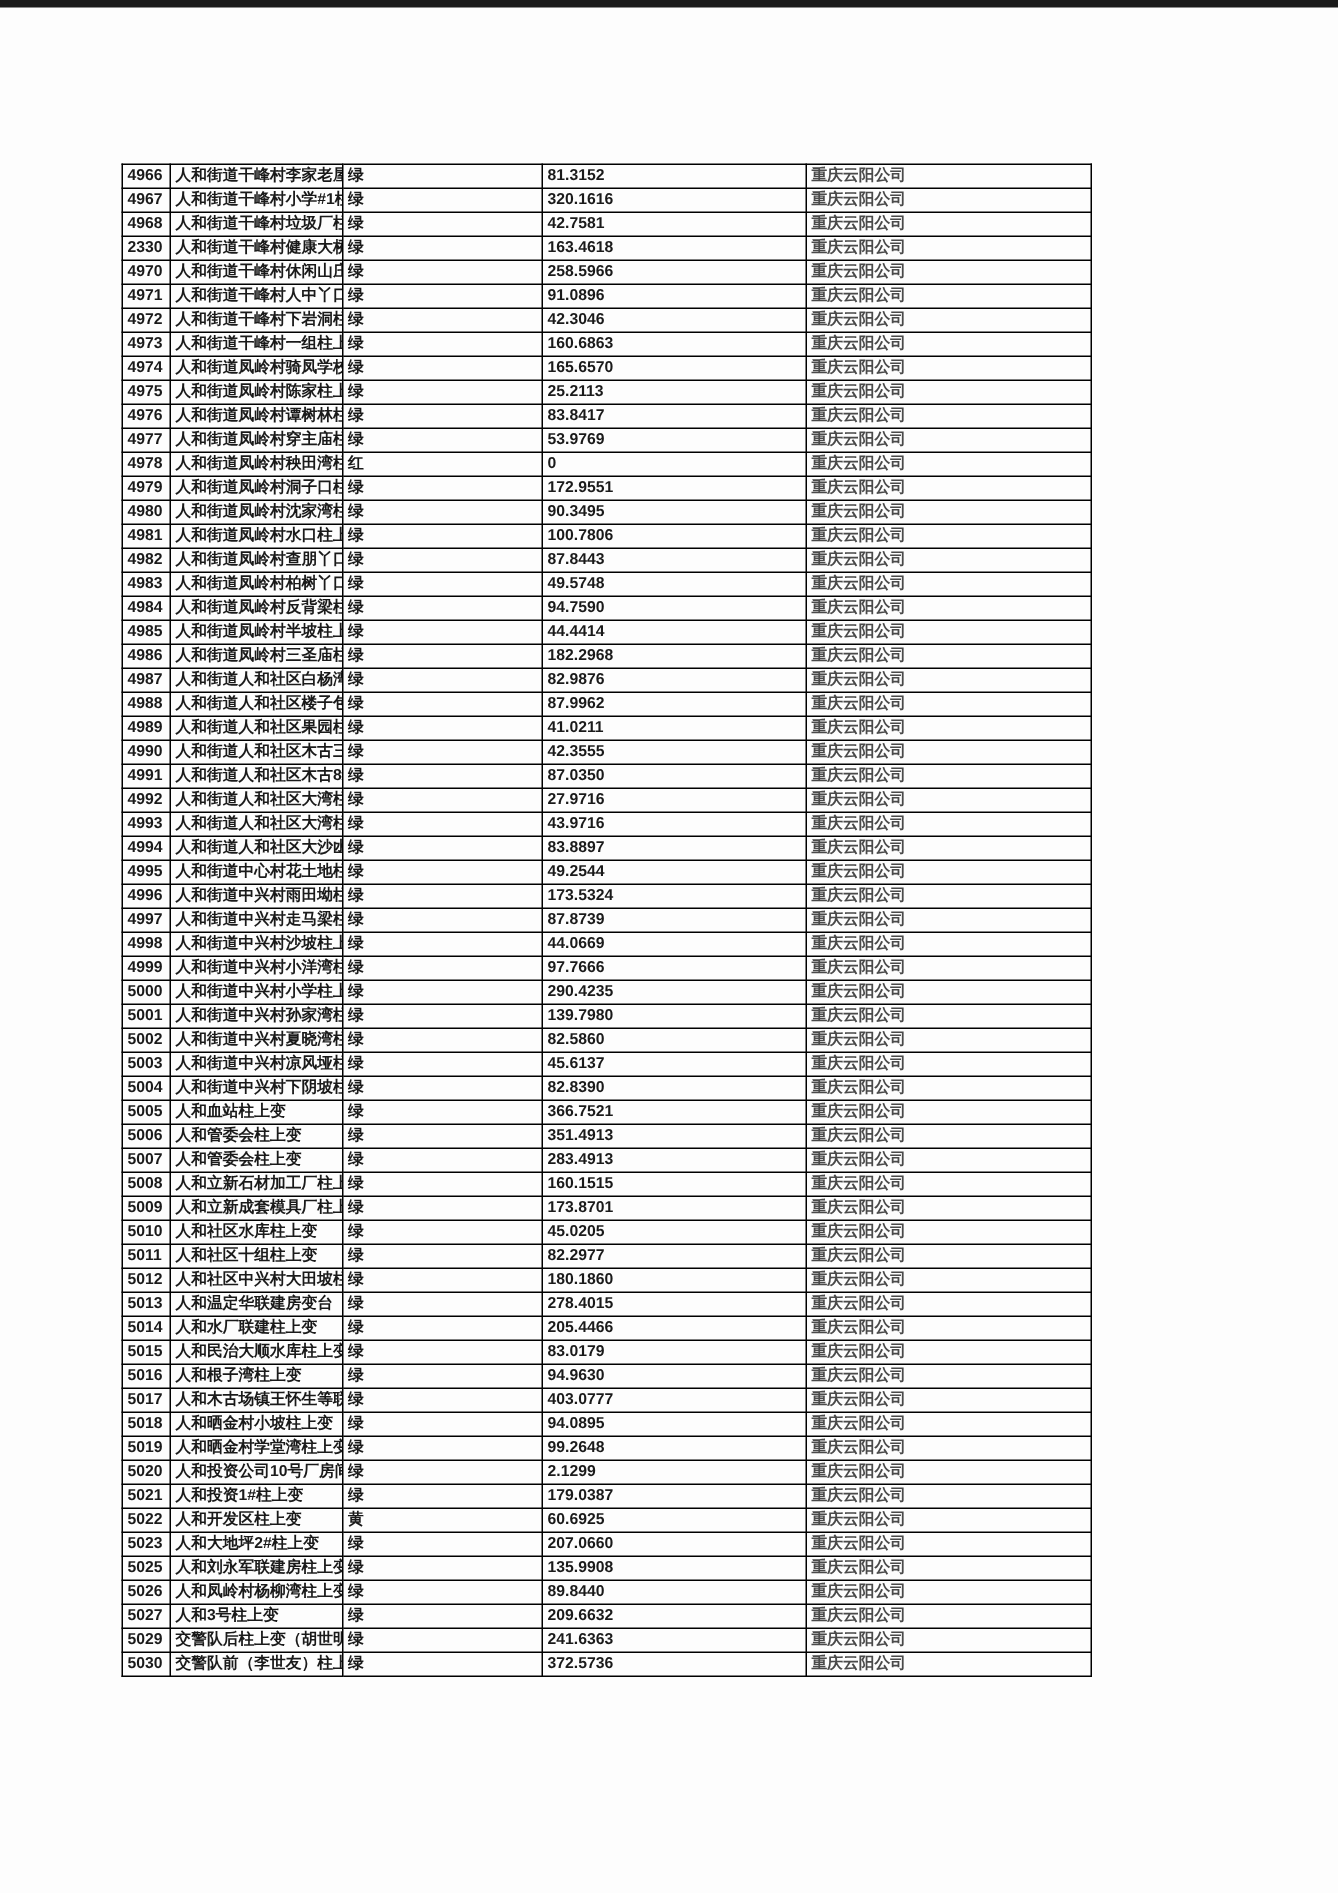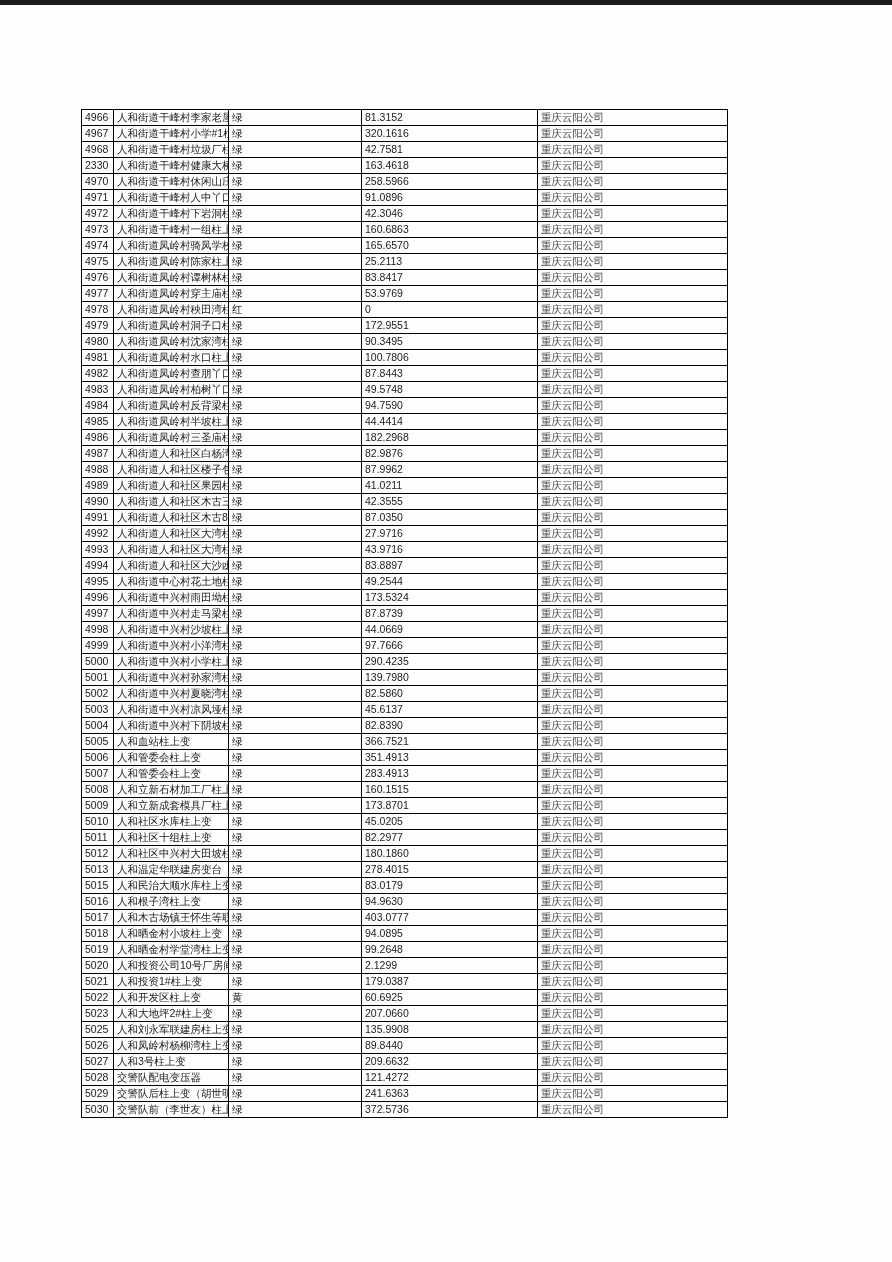--- a/index.html
+++ b/index.html
@@ -26,20 +26,21 @@
     position: absolute;
     left: 81px;
     top: 109px;
   }
   table.sheet {
     border-collapse: collapse;
     table-layout: fixed;
     width: 646px;
     font-size: 10.5px;
     color: #1a1a1a;
+    font-weight: bold;
   }
   table.sheet td {
     border: 1px solid #000000;
     height: 15px;
     padding: 0 0 0 3px;
     white-space: nowrap;
     overflow: hidden;
     line-height: 15px;
     vertical-align: middle;
   }
@@ -394,20 +395,27 @@
           <td class="c-company">重庆云阳公司</td>
         </tr>
         <tr>
           <td class="c-num">5013</td>
           <td class="c-name">人和温定华联建房变台</td>
           <td class="c-status">绿</td>
           <td class="c-value">278.4015</td>
           <td class="c-company">重庆云阳公司</td>
         </tr>
         <tr>
+          <td class="c-num">5014</td>
+          <td class="c-name">人和水厂联建柱上变</td>
+          <td class="c-status">绿</td>
+          <td class="c-value">205.4466</td>
+          <td class="c-company">重庆云阳公司</td>
+        </tr>
+        <tr>
           <td class="c-num">5015</td>
           <td class="c-name">人和民治大顺水库柱上变</td>
           <td class="c-status">绿</td>
           <td class="c-value">83.0179</td>
           <td class="c-company">重庆云阳公司</td>
         </tr>
         <tr>
           <td class="c-num">5016</td>
           <td class="c-name">人和根子湾柱上变</td>
           <td class="c-status">绿</td>
@@ -475,27 +483,20 @@
           <td class="c-name">人和凤岭村杨柳湾柱上变</td>
           <td class="c-status">绿</td>
           <td class="c-value">89.8440</td>
           <td class="c-company">重庆云阳公司</td>
         </tr>
         <tr>
           <td class="c-num">5027</td>
           <td class="c-name">人和3号柱上变</td>
           <td class="c-status">绿</td>
           <td class="c-value">209.6632</td>
-          <td class="c-company">重庆云阳公司</td>
-        </tr>
-        <tr>
-          <td class="c-num">5028</td>
-          <td class="c-name">交警队配电变压器</td>
-          <td class="c-status">绿</td>
-          <td class="c-value">121.4272</td>
           <td class="c-company">重庆云阳公司</td>
         </tr>
         <tr>
           <td class="c-num">5029</td>
           <td class="c-name">交警队后柱上变（胡世明）</td>
           <td class="c-status">绿</td>
           <td class="c-value">241.6363</td>
           <td class="c-company">重庆云阳公司</td>
         </tr>
         <tr>

